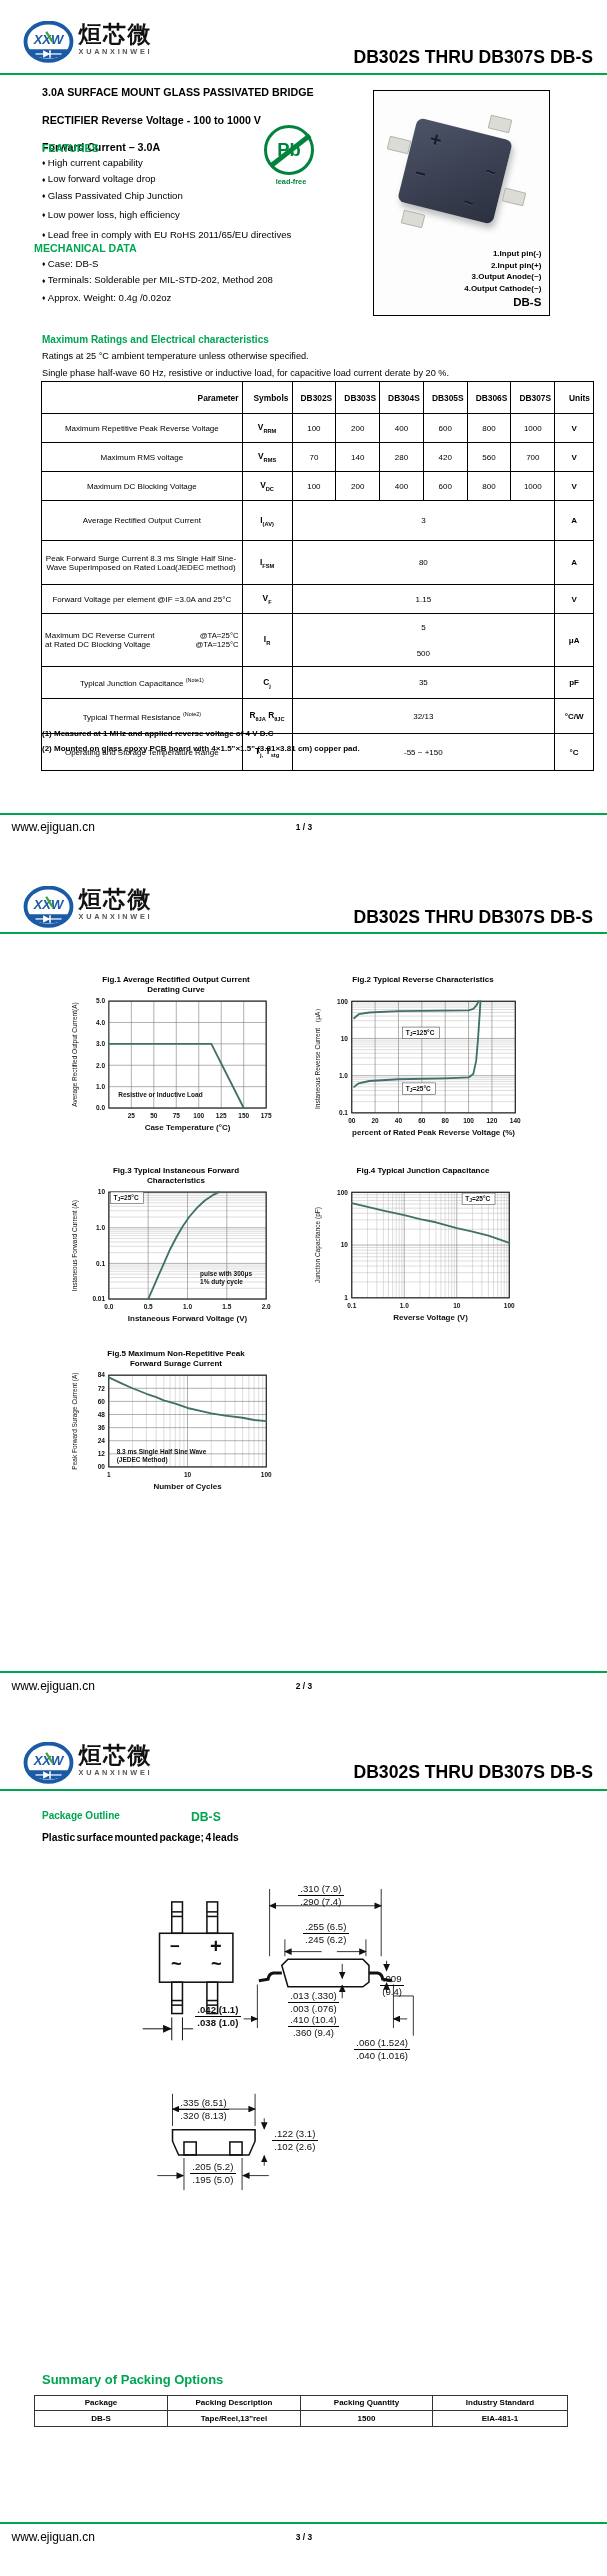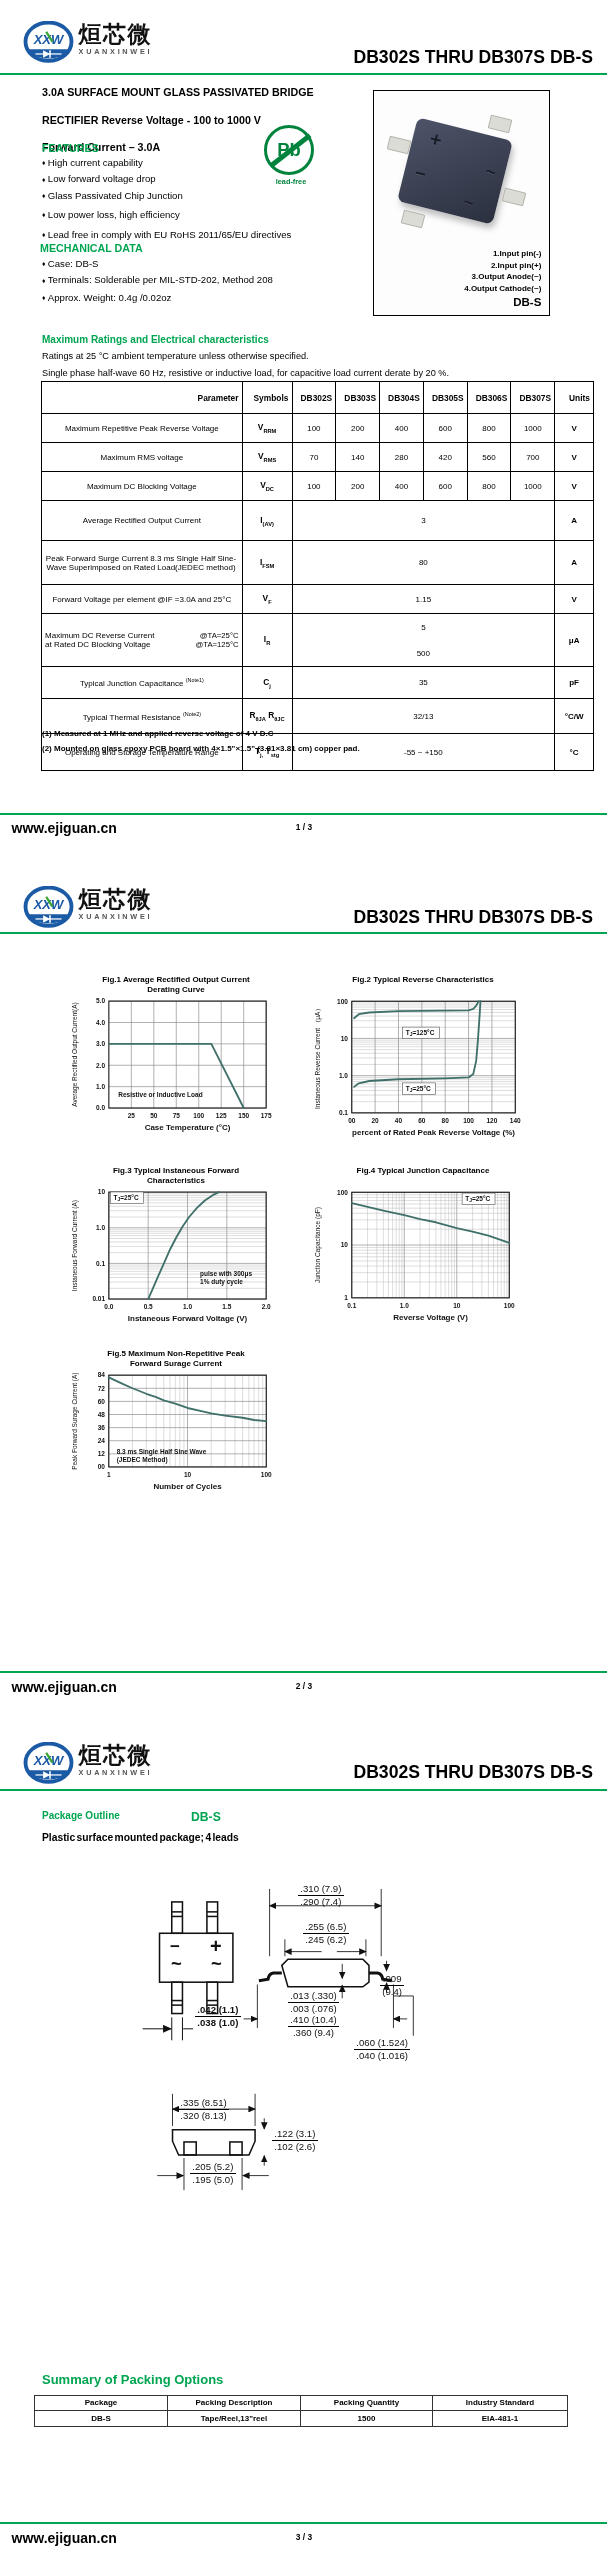--- a/index.html
+++ b/index.html
@@ -37,21 +37,21 @@
   table.ratings th{font-size:8.4px;text-align:right;}
   td.pcell{text-align:left;padding-left:6.1px;}
   td.pcell.ctr{text-align:center;padding-left:1.5px;}
   .sym{font-weight:bold;font-size:8.4px;}
   .sym sub{font-size:5.7px;font-weight:bold;}
   sup.note{font-size:5.4px;}
   .irow{display:flex;justify-content:space-between;align-items:center;}
   .irow .c{font-size:7.7px;}
   .vstack div{height:26px;display:flex;align-items:center;justify-content:center;}
   .notes{font-size:8px;font-weight:bold;line-height:15.3px;}
-  .foot-url{font-size:14px;font-weight:bold;}
+  .foot-url{font-size:12px;}
   .foot-page{font-size:8.4px;font-weight:bold;text-align:center;width:608px;}
   
   .fig-title{font-size:8px;font-weight:bold;text-align:center;line-height:10px;}
   .tick{font:bold 8.5px "Liberation Sans",sans-serif;fill:#111;}
   .axlabel{font:bold 10.5px "Liberation Sans",sans-serif;fill:#111;}
   .aylabel{font:8.5px "Liberation Sans",sans-serif;fill:#111;}
   .ann{font:bold 8.5px "Liberation Sans",sans-serif;fill:#111;}
   
   .pkg-sub{font-size:10.3px;font-weight:bold;word-spacing:-1.5px;}
   .dim{font-size:9.6px;color:#111;text-align:center;line-height:11.5px;}
@@ -92,21 +92,21 @@
 
   <div class="abs sec-title" style="left:42px;top:142px;">FEATURES</div>
   <ul class="abs feat" style="left:42px;top:157px;width:230px;">
     <li><span class="bullet">♦</span><span>High current capability</span></li>
     <li><span class="bullet">♦</span><span>Low forward voltage drop</span></li>
     <li><span class="bullet">♦</span><span>Glass Passivated Chip Junction</span></li>
     <li style="margin-top:8.4px;"><span class="bullet">♦</span><span>Low power loss, high efficiency</span></li>
     <li style="margin-top:8.4px;width:329px;"><span class="bullet">♦</span><span>Lead free in comply with EU RoHS 2011/65/EU directives</span></li>
   </ul>
 
-  <div class="abs sec-title" style="left:40px;top:242px;">MECHANICAL DATA</div>
+  <div class="abs sec-title" style="left:34px;top:242px;">MECHANICAL DATA</div>
   <ul class="abs mech" style="left:42px;top:258px;width:329px;">
     <li><span class="bullet">♦</span><span>Case: DB-S</span></li>
     <li style="margin-top:5.4px;"><span class="bullet">♦</span><span>Terminals: Solderable per MIL-STD-202,  Method 208</span></li>
     <li style="margin-top:6.9px;"><span class="bullet">♦</span><span>Approx. Weight: 0.4g /0.02oz</span></li>
   </ul>
 
   <div class="abs" style="left:264px;top:125px;width:54px;">
     <div class="pb-ring">
       <div class="pb-txt">Pb</div>
       <div class="pb-slash"></div>

